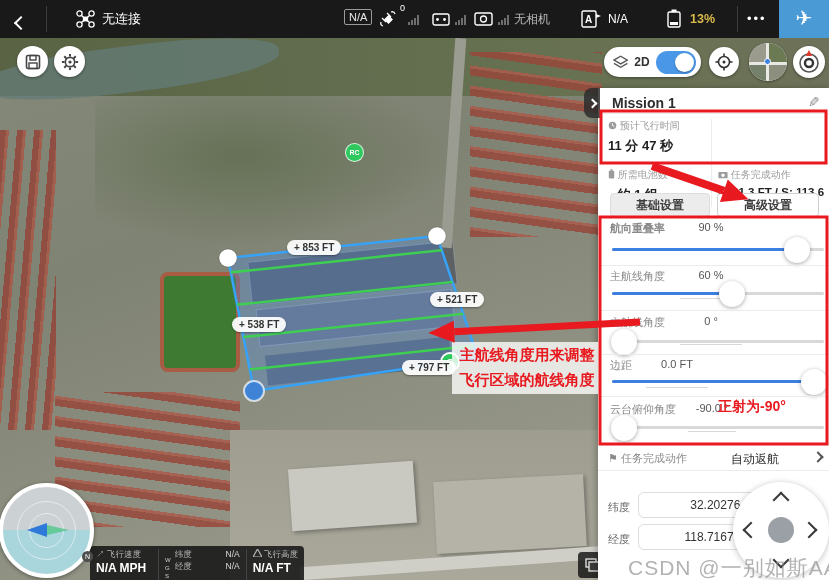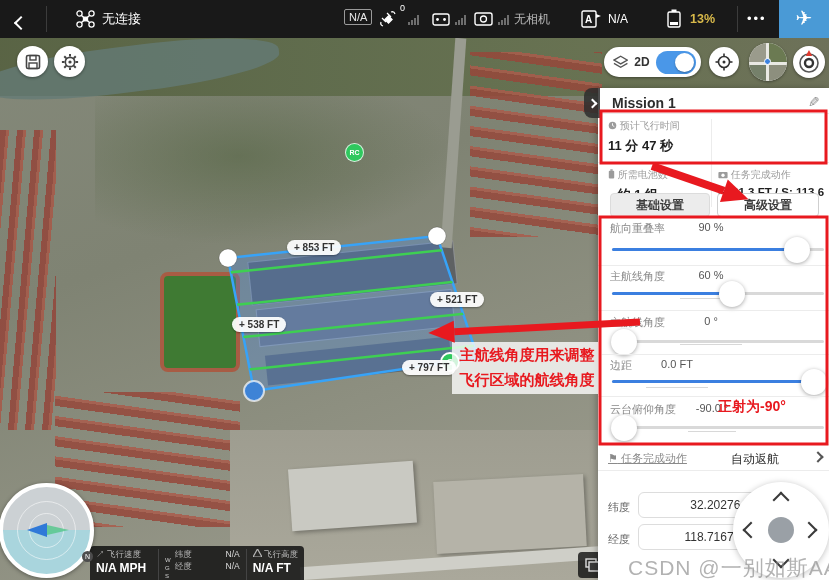--- a/index.html
+++ b/index.html
@@ -358,21 +358,21 @@
       <div class="p-label"><svg width="10" height="8" viewBox="0 0 12 9" style="display:inline-block;vertical-align:-1px;">
             <rect x="0.5" y="1" width="11" height="7.5" rx="1" fill="#9b9b9b"></rect>
             <circle cx="6" cy="4.8" r="2" fill="#fff"></circle>
           </svg> <span>任务完成动作</span></div>
       <div class="p-value" style="margin-top:4px;font-size:11.5px;">F: 21.3 FT / S: 113.6 FT</div>
     </div>
 
     <div class="tabbtn" style="left:12px;top:105px;width:100px;background:#ececec;border:1px solid #dcdcdc;">基础设置</div>
     <div class="tabbtn" style="left:119px;top:105px;width:102px;background:#fff;border:1px solid #cfcfcf;">高级设置</div>
 
-    <div class="slider-label" style="left:12px;top:133px;">航向重叠率</div>
+    <div class="slider-label" style="left:12px;top:133px;font-weight:bold;">航向重叠率</div>
     <div class="slider-input" style="left:82px;top:133px;">90 %</div>
     <div class="track" style="top:160px;">
         <div class="fill" style="width:185px;"></div>
       </div>
     <div class="thumb" style="left:186px;top:149px;"></div>
     <div class="hline" style="top:177px;"></div>
 
     <div class="slider-label" style="left:12px;top:181px;">主航线角度</div>
     <div class="slider-input" style="left:82px;top:181px;">60 %</div>
     <div class="track" style="top:204px;">
@@ -398,21 +398,21 @@
     <div class="hline" style="top:308px;"></div>
 
     <div class="slider-label" style="left:12px;top:314px;">云台俯仰角度</div>
     <div class="slider-input" style="left:90px;top:314px;min-width:48px;">-90.0 °</div>
     <div class="track" style="top:338px;">
         <div class="fill" style="width:12px;"></div>
       </div>
     <div class="thumb" style="left:13px;top:327px;"></div>
     <div class="hline" style="top:356px;"></div>
 
-    <div class="p-abs" style="left:10px;top:363px;color:#8a8a8a;text-decoration:underline;">
+    <div class="p-abs" style="left:10px;top:363px;color:#8a8a8a;">
       <span>⚑</span>
       <span>任务完成动作</span>
     </div>
     <div class="p-abs" style="left:133px;top:363px;font-size:12px;color:#2e2e2e;">自动返航</div>
     <span class="p-abs" style="left:216px;top:363px;"><i class="chev chev-right" style="border-color:#555;padding:3px;border-width:0 2px 2px 0;"></i></span>
     <div class="hline" style="top:382px;"></div>
 
     <div class="p-abs" style="left:10px;top:412px;color:#666;">纬度</div>
     <div class="coord-input" style="left:40px;top:404px;">32.202764195</div>
     <div class="p-abs" style="left:10px;top:444px;color:#666;">经度</div>

